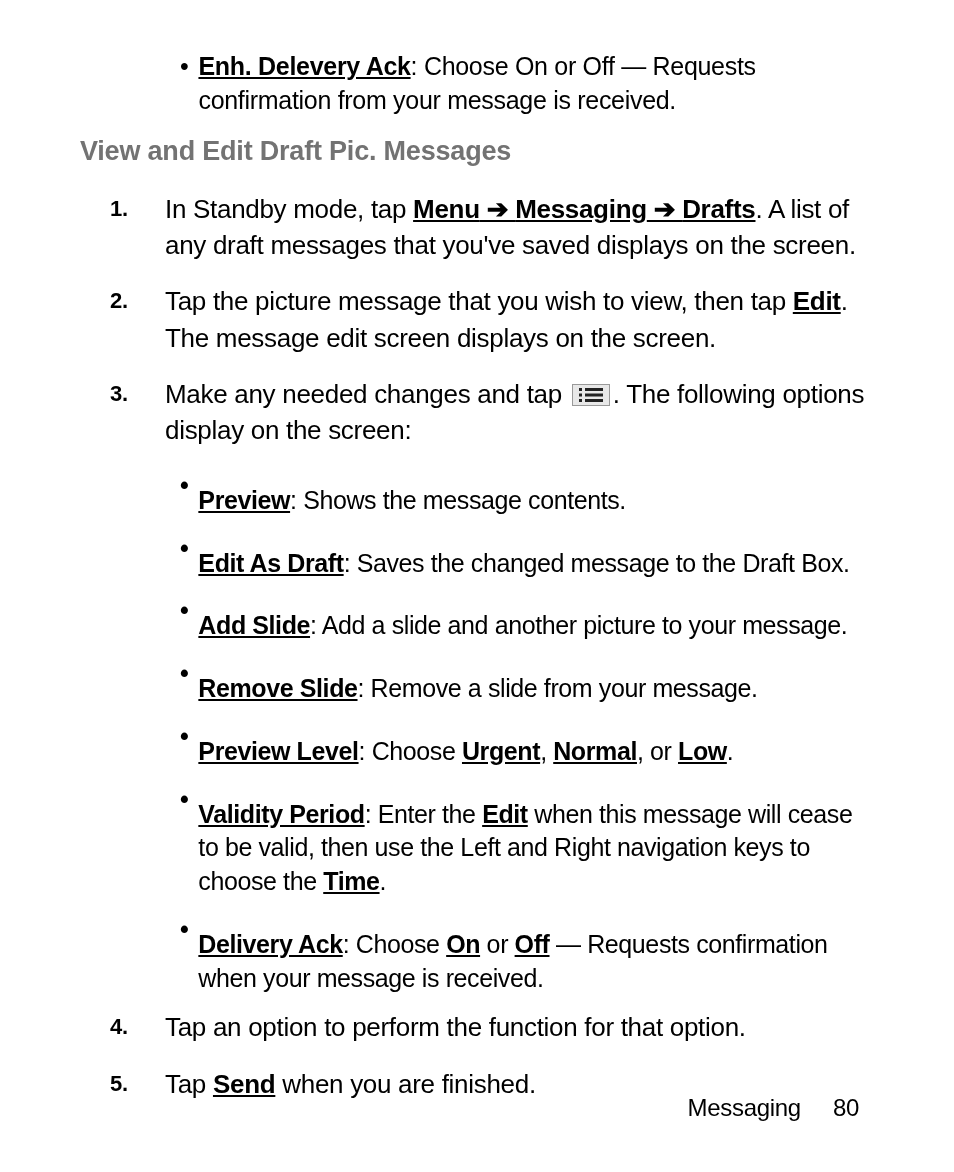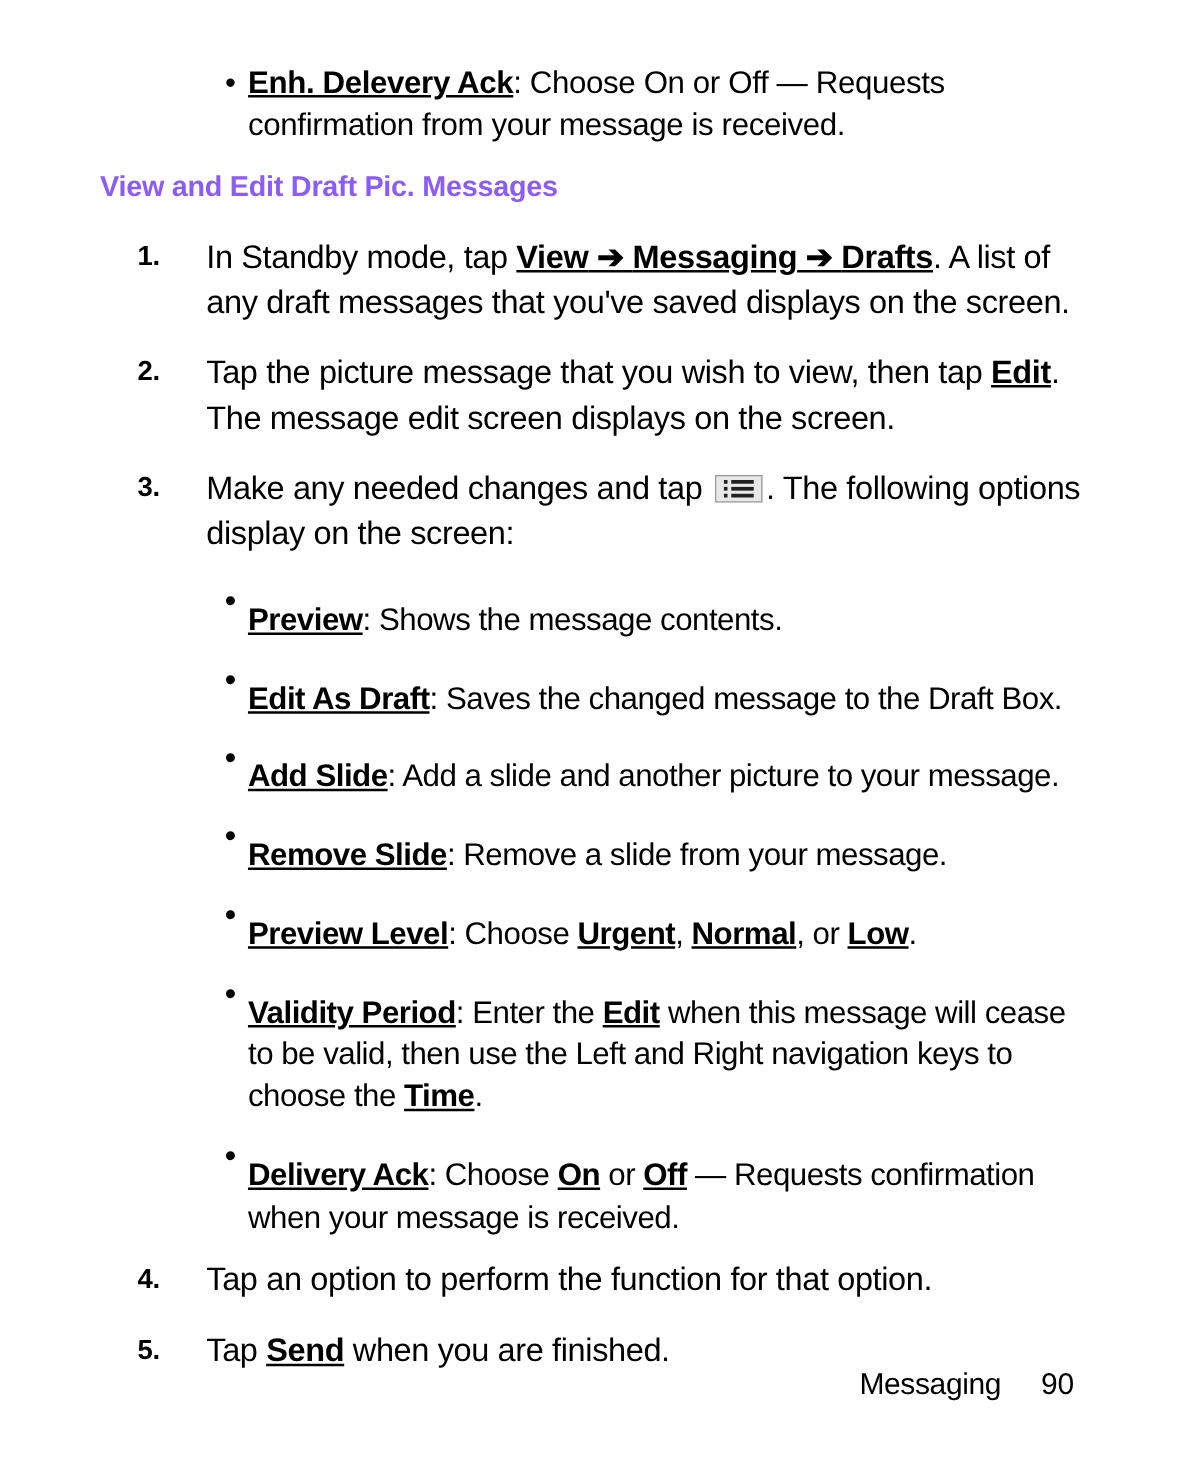--- a/index.html
+++ b/index.html
@@ -16,23 +16,23 @@
     .bullet-top {
       margin-left: 100px;
       margin-bottom: 18px;
       display: flex;
       font-size: 25px;
       line-height: 1.35;
       letter-spacing: -0.3px;
     }
     .bullet-top .dot { margin-right: 10px; }
     .section-heading {
-      color: #8b5cf6;
+      color: #737373;
       font-weight: bold;
-      font-size: 23px;
+      font-size: 27px;
       margin-bottom: 24px;
       letter-spacing: -0.2px;
     }
     .num-item {
       display: flex;
       margin-left: 30px;
       margin-bottom: 20px;
       font-size: 26px;
       line-height: 1.4;
       letter-spacing: -0.3px;
@@ -84,21 +84,21 @@
   <span class="body">
     <b>Enh. Delevery Ack</b><span>: Choose On or Off — Requests confirmation from your message is received.</span>
   </span>
 </div>
 
 <div class="section-heading">View and Edit Draft Pic. Messages</div>
 
 <div class="num-item">
   <span class="num">1.</span>
   <span class="body">
-    <span>In Standby mode, tap </span><b>View</b><b> ➔ </b><b>Messaging</b><b> ➔ </b><b>Drafts</b><span>. A list of any draft messages that you've saved displays on the screen.</span>
+    <span>In Standby mode, tap </span><b>Menu</b><b> ➔ </b><b>Messaging</b><b> ➔ </b><b>Drafts</b><span>. A list of any draft messages that you've saved displays on the screen.</span>
   </span>
 </div>
 
 <div class="num-item">
   <span class="num">2.</span>
   <span class="body">
     <span>Tap the picture message that you wish to view, then tap </span><b>Edit</b><span>. The message edit screen displays on the screen.</span>
   </span>
 </div>
 
@@ -157,14 +157,14 @@
 </div>
 
 <div class="num-item">
   <span class="num">5.</span>
   <span class="body">
     <span>Tap </span><b>Send</b><span> when you are finished.</span>
   </span>
 </div>
 
 <div class="footer">
-  <span class="sec">Messaging</span><span>90</span>
+  <span class="sec">Messaging</span><span>80</span>
 </div>
 
 </body></html>

